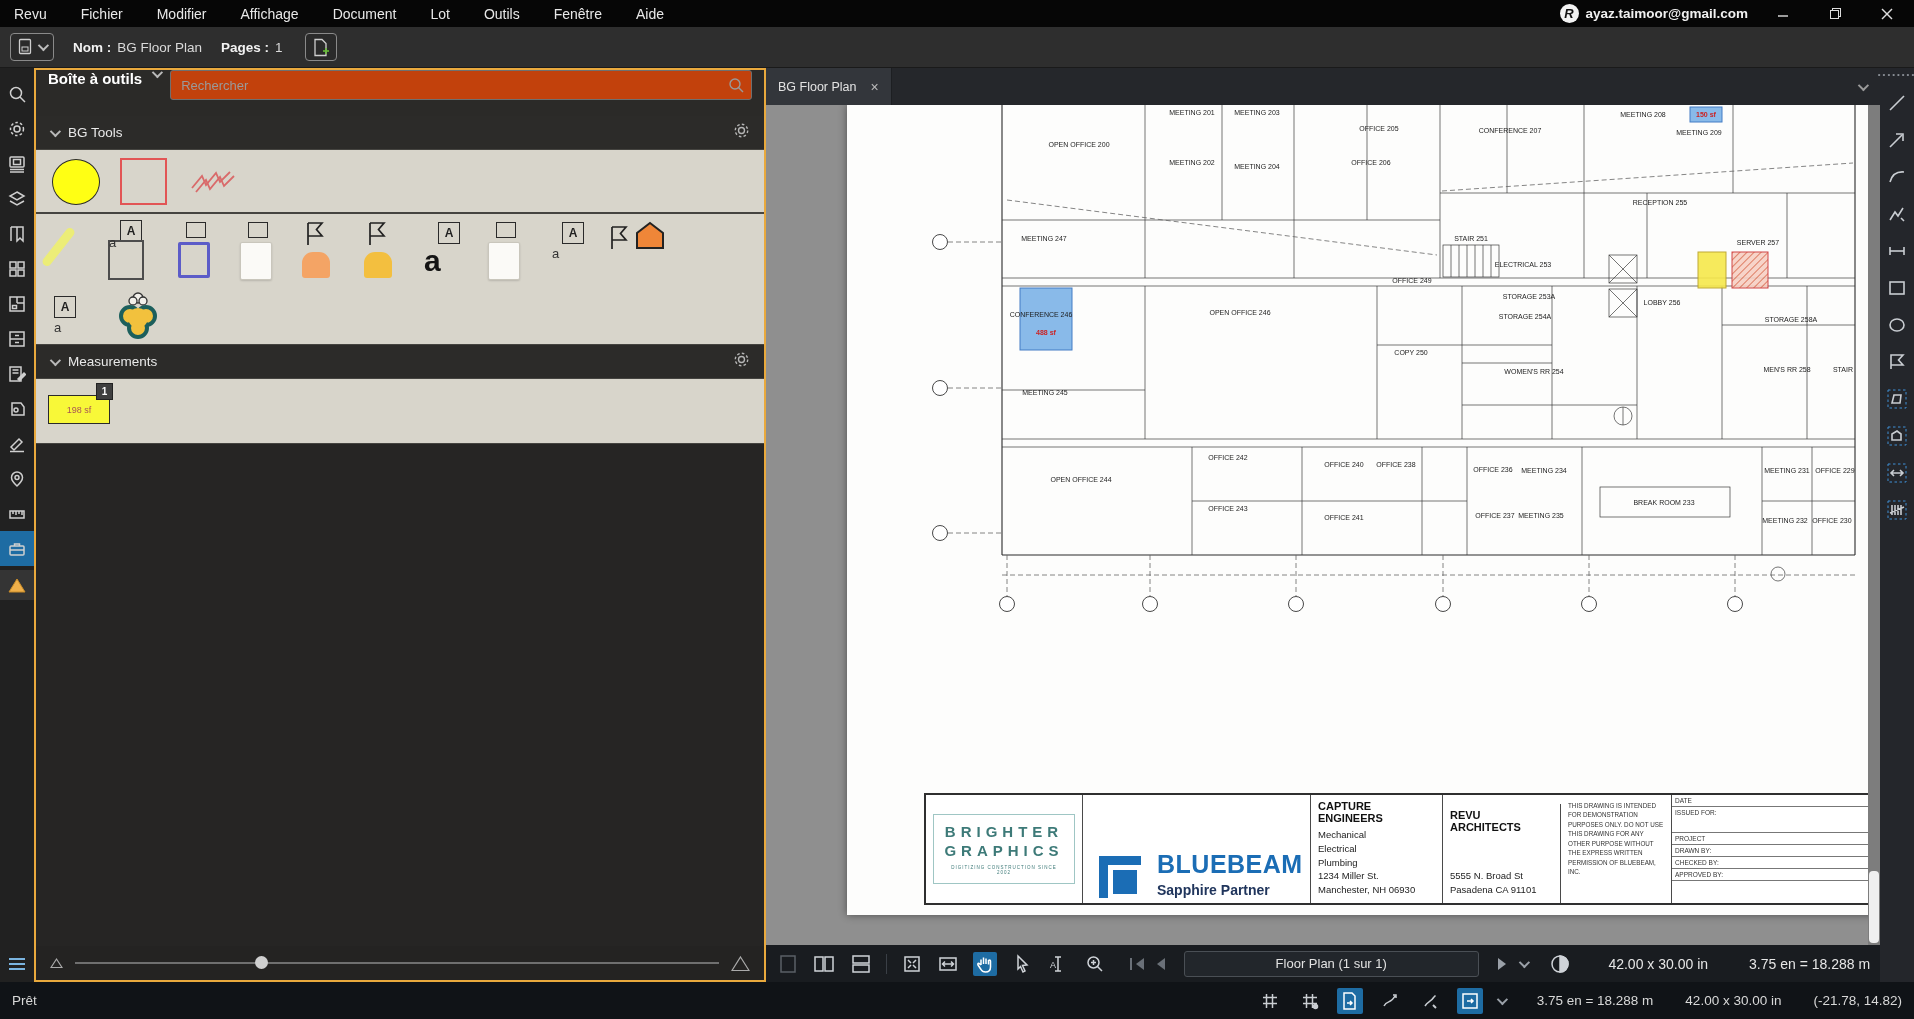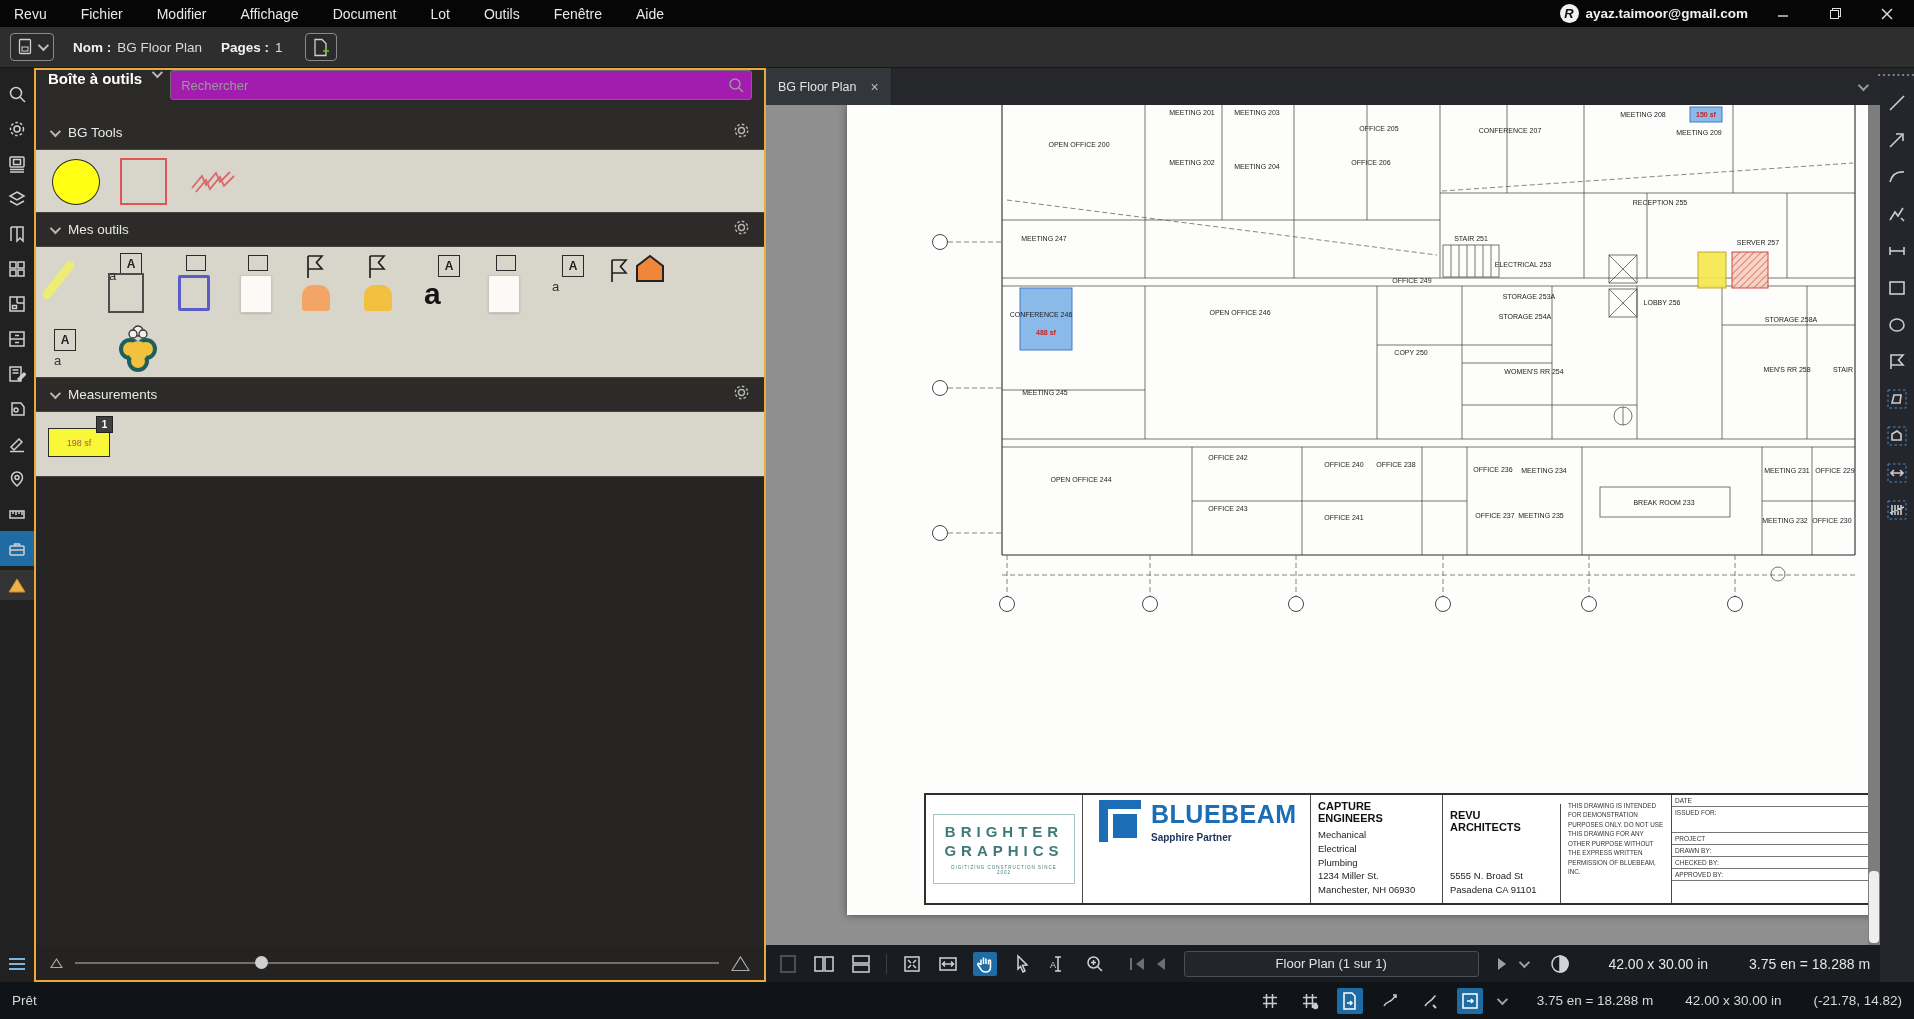--- a/index.html
+++ b/index.html
@@ -29,21 +29,21 @@
   .rail-btn.active { background:#1e6ca3; }
   .rail-btn svg { stroke:#cfcfcf; fill:none; stroke-width:1.5; }
   .rail-tri { margin-top:4px; width:34px; height:30px; display:flex; align-items:center; justify-content:center; background:#343434; }
   .rail-list { position:absolute; bottom:4px; left:0; width:34px; height:28px; display:flex; align-items:center; justify-content:center; }
 
   
   .toolchest { width:732px; background:#2b2a28; border:2px solid #e9a93d; display:flex; flex-direction:column; }
   .tc-header { height:46px; display:flex; align-items:flex-start; padding:0 12px; gap:10px; }
   .tc-title { color:#fff; font-size:15px; font-weight:bold; white-space:nowrap; }
   .chev { width:8px; height:8px; border-right:2px solid #b9b9b9; border-bottom:2px solid #b9b9b9; transform:rotate(45deg) translateY(-2px); display:inline-block; }
-  .tc-search { flex:1; height:30px; background:#a21caf; border:1px solid #6f6f6f; border-radius:3px; color:#ddd; font-size:13px; padding:0 30px 0 10px; outline:none; }
+  .tc-search { flex:1; height:30px; background:#c2410c; border:1px solid #6f6f6f; border-radius:3px; color:#ddd; font-size:13px; padding:0 30px 0 10px; outline:none; }
   .tc-search::placeholder { color:#9a9a9a; }
   .tc-search-wrap { position:relative; flex:1; display:flex; }
   .tc-search-icon { position:absolute; right:8px; top:7px; }
   .tc-sect { height:33px; display:flex; align-items:center; gap:10px; padding:0 14px; background:#2c2b29; }
   .tc-sect-label { color:#e8e8e8; font-size:13.5px; flex:1; }
   .band { background:#d8d5cb; position:relative; border-top:1px solid #454440; border-bottom:1px solid #454440; }
   .gear svg { fill:none; stroke:#b5b5b5; stroke-width:1.4; }
 
   .shape-ellipse { position:absolute; left:16px; top:9px; width:48px; height:46px; border-radius:50%; background:#ffff14; border:1.5px solid #2a2a2a; }
   .shape-square { position:absolute; left:84px; top:8px; width:47px; height:47px; border:2px solid #e25555; }
@@ -85,25 +85,25 @@
   .wall-thin { stroke:#3a3a3a; stroke-width:0.7; fill:none; }
   .dashed { stroke:#666; stroke-width:0.8; stroke-dasharray:5 3; fill:none; }
 
   
   .title-block { position:absolute; left:77px; top:688px; width:956px; height:112px; border:2px solid #2f2f2f; display:flex; background:#fff; }
   .tb-cell { border-right:1px solid #4a4a4a; padding:5px 7px; position:relative; }
   .tb-brand { width:157px; display:flex; align-items:center; justify-content:center; }
   .tb-brand-box { border:1.5px solid #9fc6c4; padding:8px 10px; text-align:center; }
   .tb-brand-line { color:#3d7a78; font-weight:bold; font-size:15px; letter-spacing:5px; line-height:1.25; }
   .tb-tagline { color:#3d7a78; font-size:4.5px; letter-spacing:1px; margin-top:5px; }
-  .tb-bb { width:228px; display:flex; align-items:flex-start; gap:10px; padding-left:16px; }
+  .tb-bb { width:228px; display:flex; align-items:flex-end; gap:16px; padding-left:16px; }
   .bb-logo { width:42px; height:42px; background:#1b6db5; position:relative; }
   .bb-logo::after { content:""; position:absolute; left:9px; top:9px; width:24px; height:24px; border:5px solid #fff; }
   .bb-name { color:#1b6db5; font-weight:bold; font-size:25px; letter-spacing:.5px; }
-  .bb-sub { color:#20355c; font-weight:bold; font-size:10px; margin-top:3px; }
+  .bb-sub { color:#20355c; font-weight:bold; font-size:14px; margin-top:3px; }
   .tb-col-title { font-weight:bold; font-size:11px; color:#111; margin-bottom:4px; }
   .tb-line { font-size:9.5px; color:#222; line-height:1.45; }
   .tb-capture { width:132px; }
   .tb-revu { width:118px;margin-top:9px; }
   .tb-office { width:125px; }
   .tb-addr-bottom { position:absolute; bottom:6px; left:7px; right:4px; }
   .tb-disclaimer { width:111px; font-size:6.3px; color:#333; line-height:1.5; padding-top:6px; }
   .tb-stamp { flex:1; border-right:none; padding:0; font-size:6.5px; color:#333; }
   .tb-stamp div { border-bottom:1px solid #777; padding:2px 3px; }
 
@@ -341,28 +341,20 @@
         <div class="shape-ellipse"></div>
         <div class="shape-square"></div>
         <div class="shape-squiggle">
           <svg width="56" height="30">
               <path d="M4 20 L14 8 L18 17 L28 5 L32 14 L42 4" stroke="#d96a6a" stroke-width="1.8" fill="none"></path>
               <path d="M8 24 L18 12 L22 21 L32 9 L36 18 L46 8" stroke="#d96a6a" stroke-width="1.8" fill="none"></path>
             </svg>
         </div>
       </div>
 
-      <div class="tc-sect">
-        <span class="chev"></span>
-        <span class="tc-sect-label">Mes outils</span>
-        <span class="gear"><svg width="17" height="17">
-              <circle cx="8.5" cy="8.5" r="3"></circle>
-              <circle cx="8.5" cy="8.5" r="6.2" stroke-dasharray="2.6 2.2"></circle>
-            </svg></span>
-      </div>
       <div class="band" style="height:132px;">
         <div class="mt-item" style="left:18px;top:10px;">
             <div class="hl-stroke"></div>
           </div>
         <div class="mt-item" style="left:72px;top:6px;">
           <div class="mini-box" style="margin-left:12px;">
               <span>A</span>
             </div>
           <div class="card-gray" style="margin-top:-2px;">
               <span class="mini-a" style="position:absolute;left:-1px;top:-6px;">a</span>

